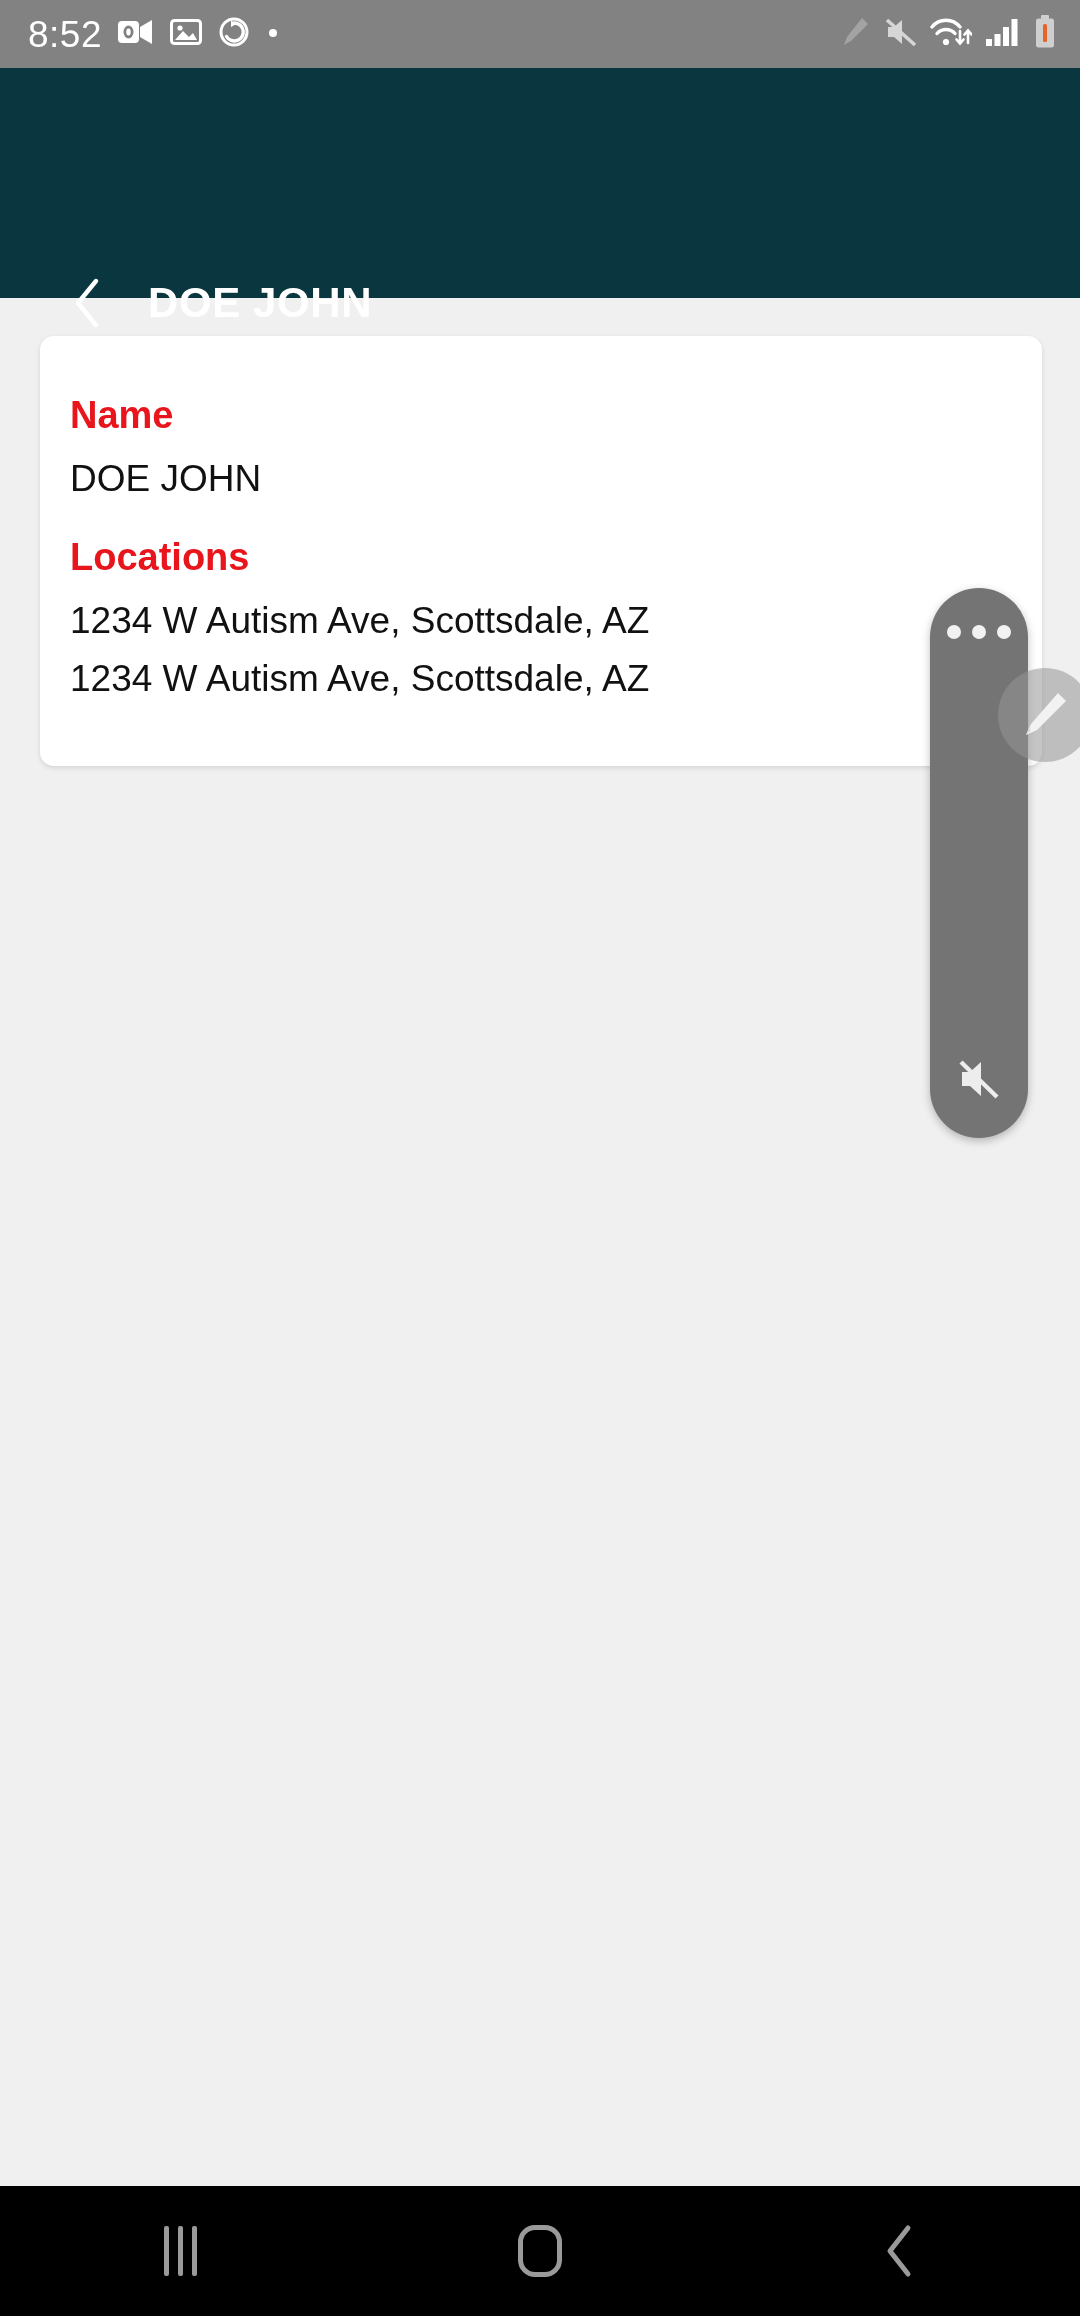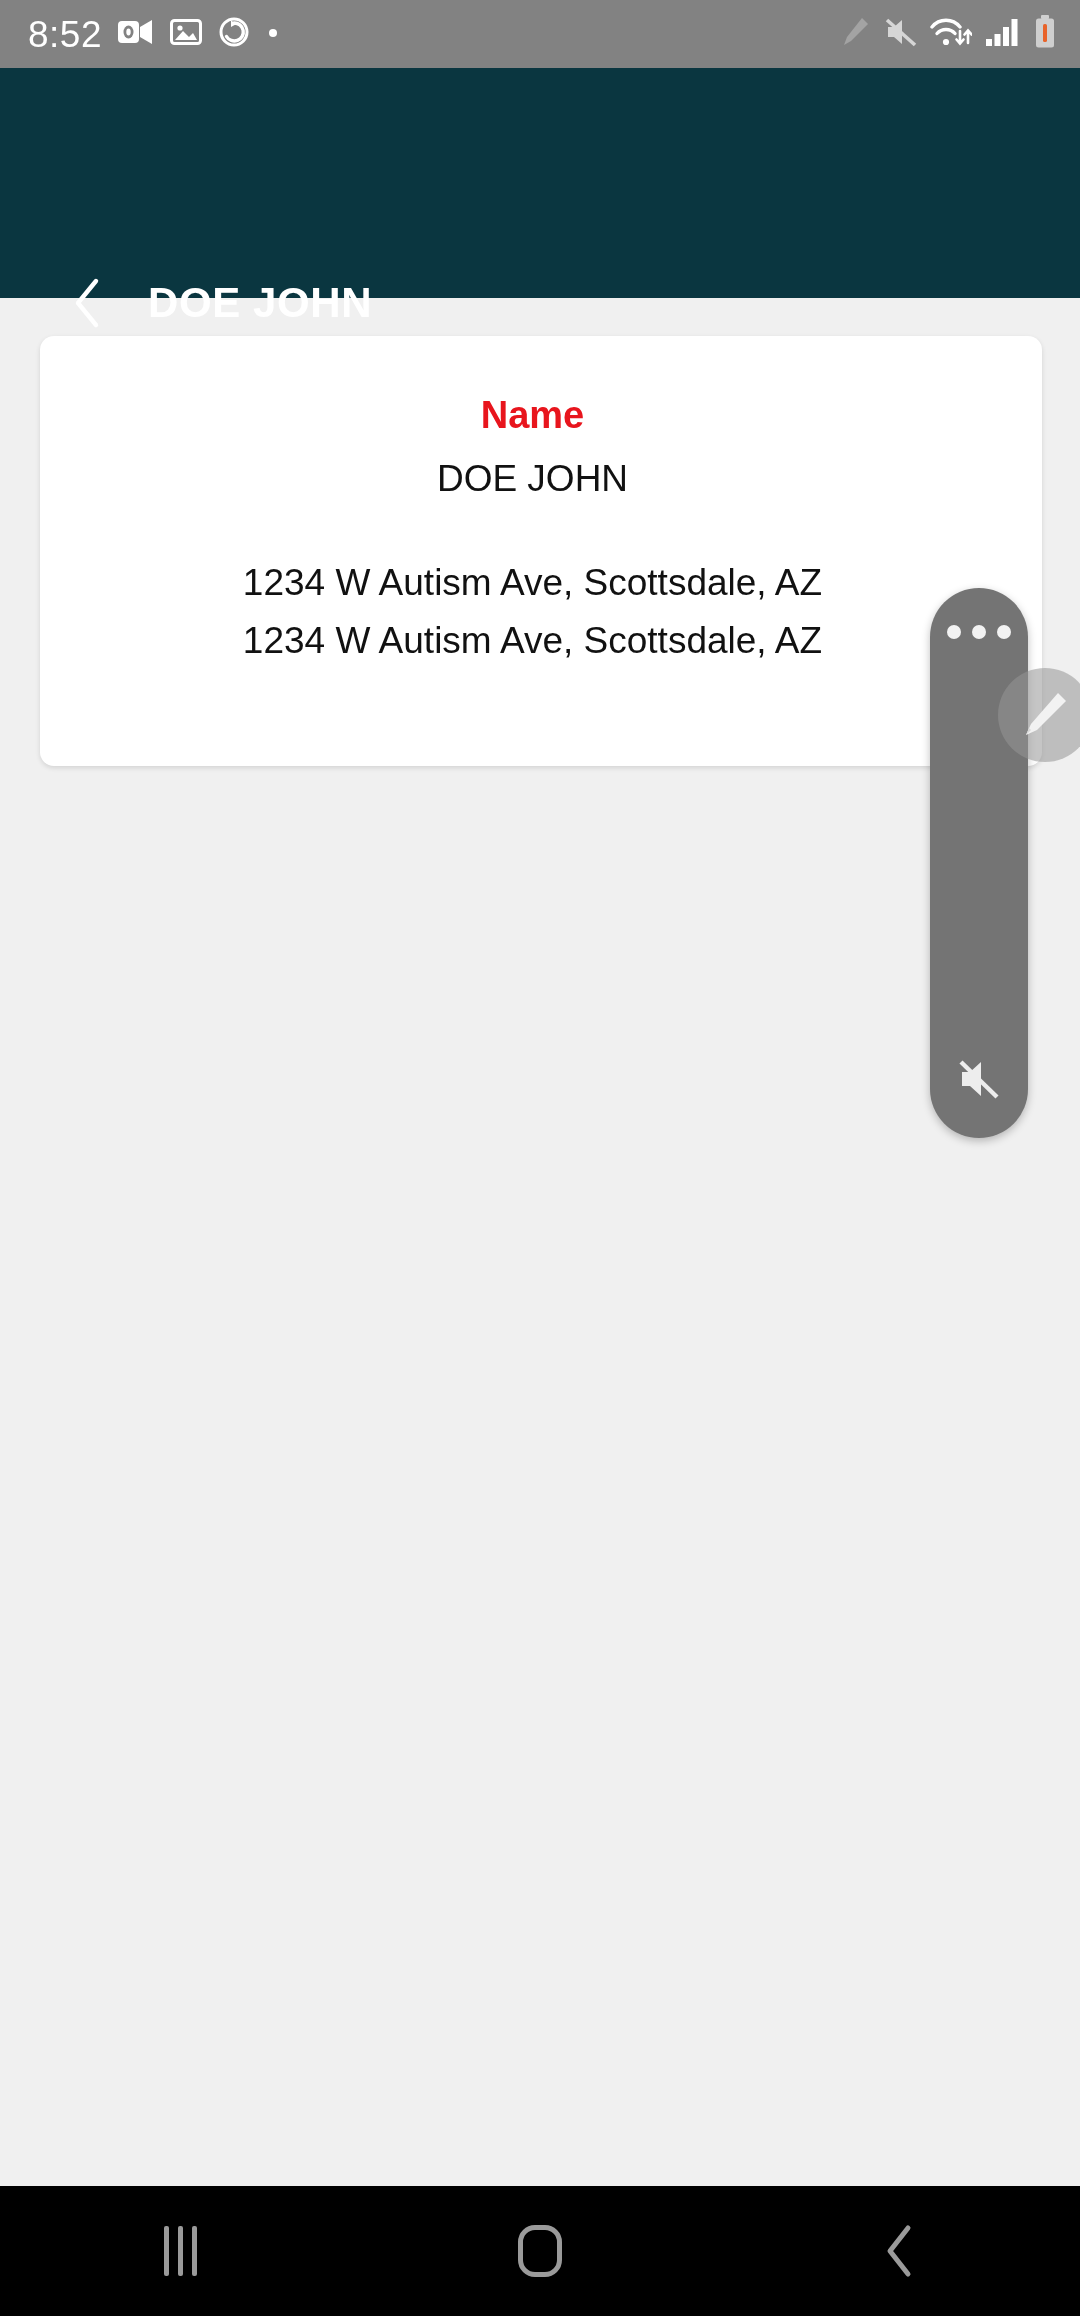--- a/index.html
+++ b/index.html
@@ -82,21 +82,21 @@
   #detail-card {
     position: absolute;
     left: 40px; top: 336px;
     width: 1002px;
     min-height: 430px;
     background: #ffffff;
     border-radius: 14px;
     box-shadow: 0 2px 5px rgba(0,0,0,0.12);
     padding: 60px 0 58px 0;
   }
-  .field-block { padding: 0 47px 0 30px; text-align: center; }
+  .field-block { padding: 0 47px 0 30px; }
   .field-label {
     color: #e8151d;
     font-size: 38px;
     font-weight: bold;
     line-height: 1.0;
     padding-left: 0;
   }
   .field-value {
     color: #111111;
     font-size: 37px;
@@ -298,20 +298,21 @@
 
     <div class="field-block">
       <div class="field-label">Name</div>
       <div class="gap-label-value"></div>
       <div class="field-value">DOE JOHN</div>
     </div>
 
     <div class="gap-sections"></div>
 
     <div class="field-block">
+      <div class="field-label">Locations</div>
       <div class="gap-label-value"></div>
       <div class="field-value">1234 W Autism Ave, Scottsdale, AZ</div>
       <div class="gap-value-line"></div>
       <div class="field-value">1234 W Autism Ave, Scottsdale, AZ</div>
     </div>
 
   </div>
 
 
   <div id="recorder-overlay">

